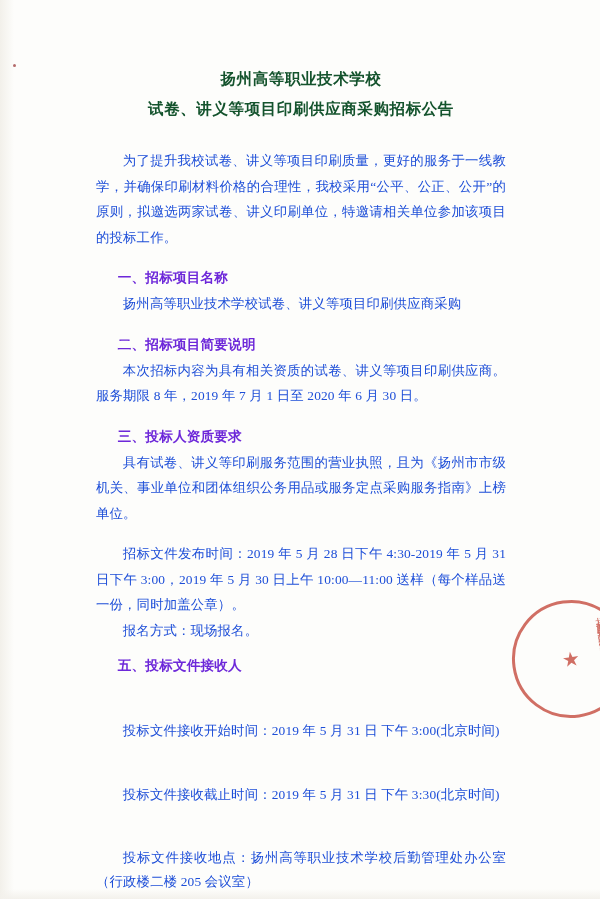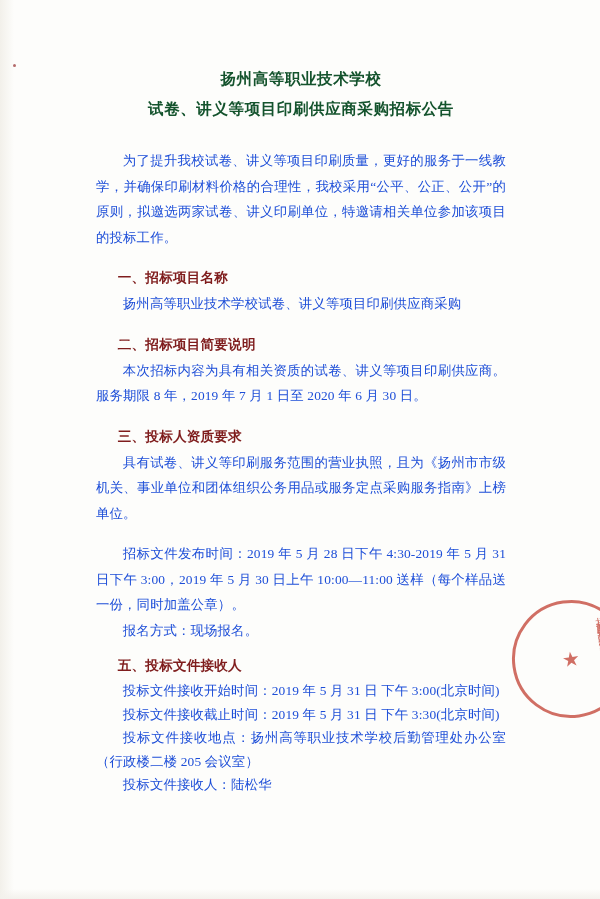--- a/index.html
+++ b/index.html
@@ -78,27 +78,28 @@
   .gap-lg { height: 24px; }
   .gap-md { height: 9px; }
   .gap-sm { height: 4px; }
 
   h2.section {
     margin: 0;
     font-size: 13.6px;
     font-weight: bold;
     line-height: 26px;
     text-indent: 1.6em;
-    color: #7f1d1d;
+    color: #6d28d9;
     letter-spacing: .2px;
   }
   .block { margin-top: 6px; }
 
   p.tight {
     line-height: 23.5px;
+    margin-top: 40px;
   }
 
   
   .seal {
     position: absolute;
     right: -30px;
     top: 600px;
     width: 112px;
     height: 112px;
     border: 3px solid #c0392b;

